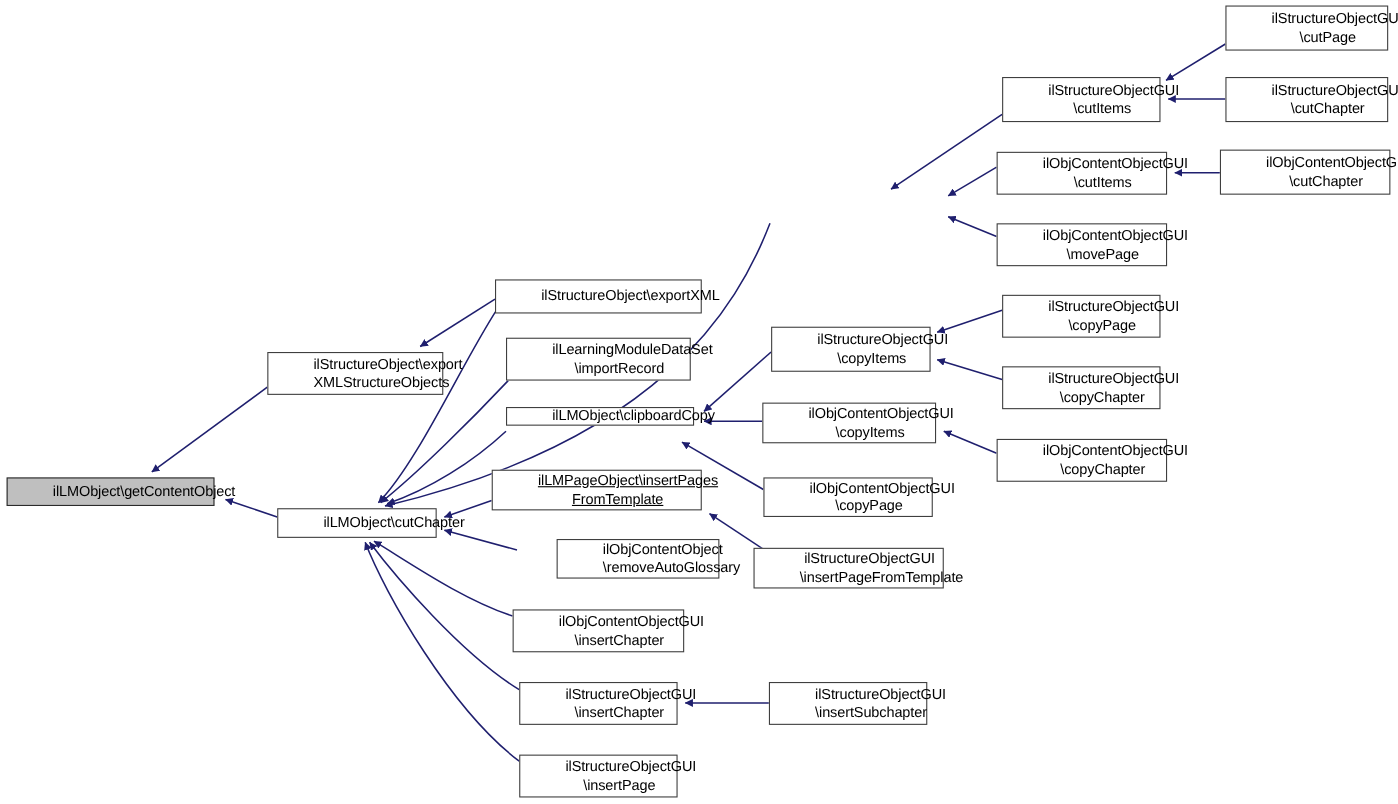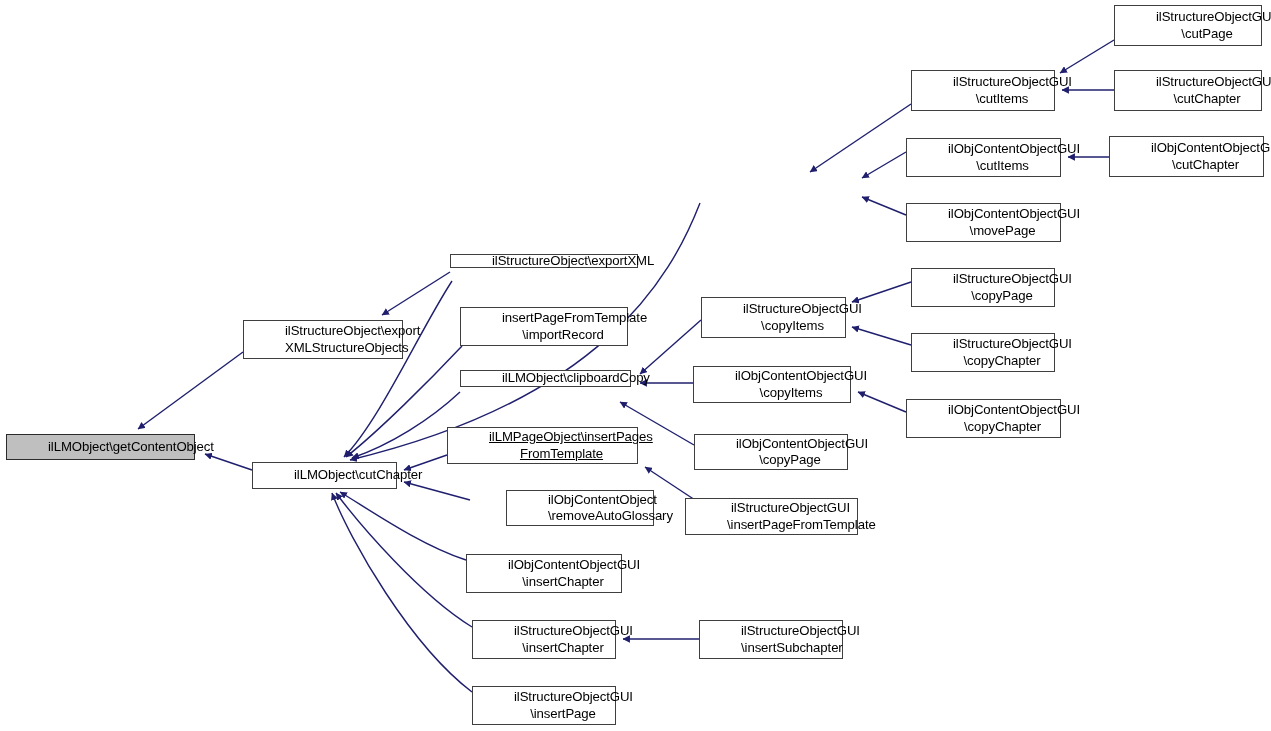--- a/index.html
+++ b/index.html
@@ -85,22 +85,22 @@
       <path d="M 911,282 L 852,302" fill="none" stroke="#1f1f6e" stroke-width="1.4" marker-end="url(#arrowhead)"></path>
       <path d="M 911,345 L 852,327" fill="none" stroke="#1f1f6e" stroke-width="1.4" marker-end="url(#arrowhead)"></path>
       <path d="M 906,412 L 858,392" fill="none" stroke="#1f1f6e" stroke-width="1.4" marker-end="url(#arrowhead)"></path>
       <path d="M 695,500 L 645,467" fill="none" stroke="#1f1f6e" stroke-width="1.4" marker-end="url(#arrowhead)"></path>
       <path d="M 699,639 L 623,639" fill="none" stroke="#1f1f6e" stroke-width="1.4" marker-end="url(#arrowhead)"></path>
     </svg>
 <div class="node" style="left: 243px; top: 320px; width: 160px; height: 39px;"><span class="label">ilStructureObject\export
 XMLStructureObjects</span></div>
     <div class="node highlight" style="left: 6px; top: 434px; width: 189px; height: 26px;"><span class="label">ilLMObject\getContentObject</span></div>
     <div class="node" style="left: 252px; top: 462px; width: 145px; height: 27px;"><span class="label">ilLMObject\cutChapter</span></div>
-    <div class="node" style="left: 450px; top: 254px; width: 188px; height: 14px;"><span class="label">ilStructureObject\exportXML</span></div>
-    <div class="node" style="left: 460px; top: 307px; width: 168px; height: 39px;"><span class="label">insertPageFromTemplate
+    <div class="node" style="left: 450px; top: 254px; width: 188px; height: 31px;"><span class="label">ilStructureObject\exportXML</span></div>
+    <div class="node" style="left: 460px; top: 307px; width: 168px; height: 39px;"><span class="label">ilLearningModuleDataSet
 \importRecord</span></div>
     <div class="node" style="left: 460px; top: 370px; width: 171px; height: 17px;"><span class="label">ilLMObject\clipboardCopy</span></div>
     <div class="node" style="left: 447px; top: 427px; width: 191px; height: 37px; text-decoration: underline;"><span class="label">ilLMPageObject\insertPages
 FromTemplate</span></div>
     <div class="node" style="left: 470px; top: 490px; width: 148px; height: 36px; margin-left: 36px;"><span class="label">ilObjContentObject
 \removeAutoGlossary</span></div>
     <div class="node" style="left: 466px; top: 554px; width: 156px; height: 39px;"><span class="label">ilObjContentObjectGUI
 \insertChapter</span></div>
     <div class="node" style="left: 472px; top: 620px; width: 144px; height: 39px;"><span class="label">ilStructureObjectGUI
 \insertChapter</span></div>

